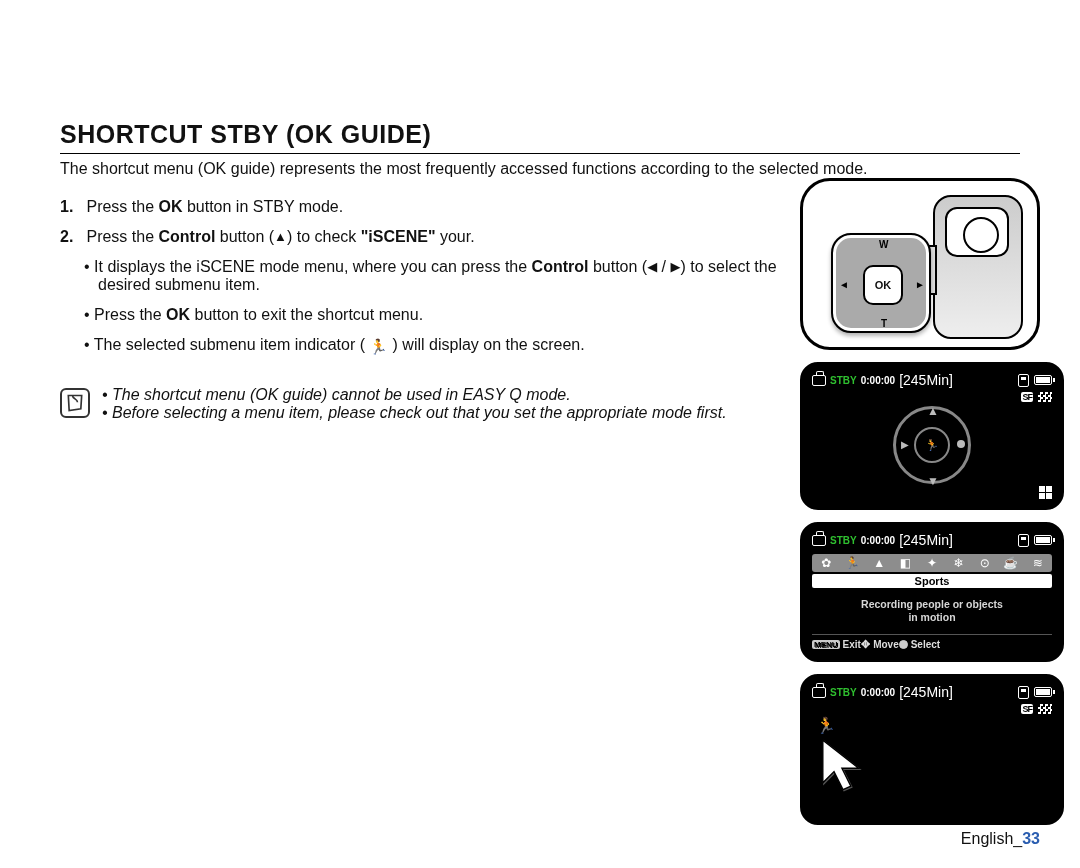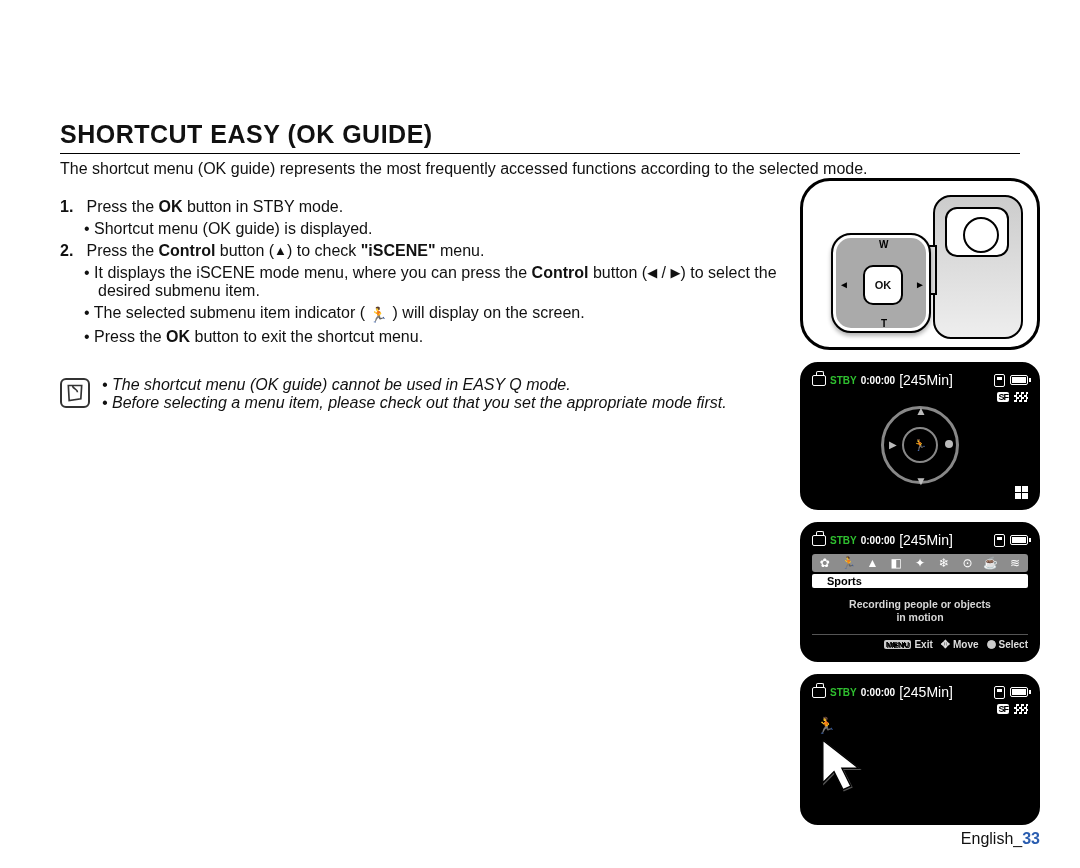--- a/index.html
+++ b/index.html
@@ -29,21 +29,21 @@
   .intro { font-size: 16px; margin: 4px 0 16px 0; }
   .example-row { display: flex; align-items: flex-start; }
   .example-text {
     flex: 0 0 640px;
     font-size: 18px;
     font-weight: 700;
     text-align: center;
     margin-top: 6px;
   }
   .steps { margin-top: 20px; font-size: 16px; width: 720px; }
-  .step { margin: 4px 0; }
+  .step { margin: 12px 0; }
   .num { font-weight: 700; display:inline-block; width: 22px; }
   .sub { margin-left: 38px; text-indent: -14px; }
   .bullet::before { content: "•  "; }
   .note-row { display: flex; align-items: flex-start; margin-top: 30px; width: 730px; }
   .note-icon {
     width: 30px; height: 30px; border: 2px solid #333; border-radius: 6px;
     display:flex; align-items:center; justify-content:center;
     margin-right: 12px; margin-top: 2px; flex-shrink:0;
   }
   .note-icon svg { width: 20px; height: 20px; }
@@ -86,21 +86,21 @@
     display:flex; align-items:center; justify-content:center;
     font-size:11px; font-weight:700;
   }
   .okpad .lbl { position:absolute; font-size:10px; color:#000; font-weight:700;}
   .okpad .w { top:4px; left:46px;}
   .okpad .t { bottom:2px; left:48px;}
   .okpad .l { left:6px; top:44px;}
   .okpad .r { right:4px; top:44px;}
   
   .lcd {
-    width: 240px; border:3px solid #000; border-radius: 18px;
+    width: 264px; border:3px solid #000; border-radius: 18px;
     background:#000; margin-top: 12px; padding:7px 7px 8px 7px;
     color:#fff; font-size:10px; position:relative;
   }
   .lcd .topbar { display:flex; align-items:center; gap:4px; padding:0 2px 4px 2px; }
   .lcd .cam-ico{
     width:14px;height:11px;border:1.5px solid #fff;border-radius:2px;position:relative;
   }
   .lcd .cam-ico::after{content:"";position:absolute;top:-5px;left:3px;width:6px;height:3px;border:1.5px solid #fff;border-bottom:none;border-radius:2px 2px 0 0;}
   .lcd .stby { color:#2fbf2f; font-weight:700; font-size:10px; text-shadow:0 0 2px #000, 1px 1px 0 #000;}
   .lcd .tcode { color:#fff; font-weight:700; font-size:10px; text-shadow:1px 1px 0 #000;}
@@ -125,26 +125,26 @@
     position:absolute;left:21px;top:21px;width:36px;height:36px;border:2px solid #888;border-radius:50%;
     display:flex;align-items:center;justify-content:center;background:#000;color:#fff;
   }
   .navwheel .core span{transform:rotate(-12deg);font-size:11px;}
   .navwheel .arrow{position:absolute;color:#bbb;font-size:12px;}
   .navwheel .aU{left:34px;top:-2px;}
   .navwheel .aD{left:34px;bottom:-4px;}
   .navwheel .play{position:absolute;left:8px;top:33px;color:#bbb;font-size:10px;}
   .navwheel .rec{position:absolute;right:6px;top:34px;width:8px;height:8px;border-radius:50%;background:#bbb;}
   
-  .sportslabel{background:#fff;color:#000;font-weight:700;font-size:11px;border-radius:2px;margin:2px 2px 0 2px;padding:1px 15px;}
+  .sportslabel{background:#fff;color:#000;text-align:center;font-weight:700;font-size:11px;border-radius:2px;margin:2px 2px 0 2px;padding:1px 15px;}
   .strip{background:#8d8d8d;border-radius:3px;margin:2px;display:flex;justify-content:space-around;padding:2px 1px;}
   .strip span{font-size:12px;color:#fff;width:18px;text-align:center;}
   .strip .sel{color:#111;}
   .desc{color:#d6d6d6;text-align:center;font-size:10.5px;font-weight:700;line-height:1.25;margin:10px 0 10px 0; text-shadow:1px 1px 1px #000;}
-  .bottombar{display:flex;justify-content:flex-end;border-top:1px solid #555;padding-top:3px;margin:0 2px;gap:8px;}
+  .bottombar{display:flex;justify-content:flex-start;border-top:1px solid #555;padding-top:3px;margin:0 2px;}
   .bb-item{display:flex;align-items:center;gap:3px;font-size:10px;color:#ddd;font-weight:700; text-shadow:1px 1px 0 #000;}
   .bb-menu{font-size:8px;background:#ccc;color:#000;padding:0 2px;border-radius:2px;font-weight:700;}
   .bb-nav{font-size:11px;}
   .bb-dot{width:9px;height:9px;border:1.5px solid #ccc;border-radius:50%;display:inline-block;}
   .bb-dot.fill{background:#ccc;}
   
   .l3body{height:100px;position:relative;}
   .runner{position:absolute;left:6px;top:2px;font-size:16px;color:#fff;}
   .cursor{position:absolute;left:10px;top:24px;}
   .cursor svg{width:46px;height:56px;filter:drop-shadow(1px 1px 0 #555);}
@@ -155,46 +155,45 @@
   .footer .pg{ font-weight:700; color:#2a5db0;}
   
   .glyph-up, .glyph-left, .glyph-right { font-size: 13px; vertical-align: 1px; }
   .runner-inline{ font-size:15px; vertical-align:-2px;}
   b { font-weight:700; }
 </style>
 </head>
 <body>
 
 <div class="page">
-  <h1>SHORTCUT EASY (OK GUIDE)</h1>
+  <h1>SHORTCUT STBY (OK GUIDE)</h1>
   <div class="hr"></div>
   <div class="intro">The shortcut menu (OK guide) represents the most frequently accessed functions according to the selected mode.</div>
 
 
   <div class="steps">
 
     <div class="step">
       <span class="num">1.</span>
       <span>Press the </span><b>OK</b><span> button in STBY mode.</span>
     </div>
-    <div class="step sub bullet">Shortcut menu (OK guide) is displayed.</div>
 
     <div class="step">
       <span class="num">2.</span>
-      <span>Press the </span><b>Control</b><span> button (</span><span class="glyph-up">▲</span><span>) to check </span><b>"iSCENE"</b><span>  menu.</span>
+      <span>Press the </span><b>Control</b><span> button (</span><span class="glyph-up">▲</span><span>) to check </span><b>"iSCENE"</b><span>  your.</span>
     </div>
     <div class="step sub bullet">
       <span>It displays the iSCENE mode menu, where you can press the </span><b>Control</b><span> button (</span><span class="glyph-left">◀</span><span> / </span><span class="glyph-right">▶</span><span>) to select the desired submenu item.</span>
     </div>
 
     <div class="step sub bullet">
+      <span>Press the </span><b>OK</b><span> button to exit the shortcut menu.</span>
+    </div>
+    <div class="step sub bullet">
       <span>The selected submenu item indicator ( </span><span class="runner-inline">🏃</span><span> ) will display on the screen.</span>
-    </div>
-    <div class="step sub bullet">
-      <span>Press the </span><b>OK</b><span> button to exit the shortcut menu.</span>
     </div>
   </div>
 
   <div class="note-row">
     <div class="note-icon">
       <svg viewBox="0 0 24 24">
           <path d="M4 3l1 18 14-2L20 3z" fill="none" stroke="#333" stroke-width="2"></path>
           <path d="M9 3c0 4 6 4 6 8" fill="none" stroke="#333" stroke-width="2"></path>
         </svg>
     </div>

